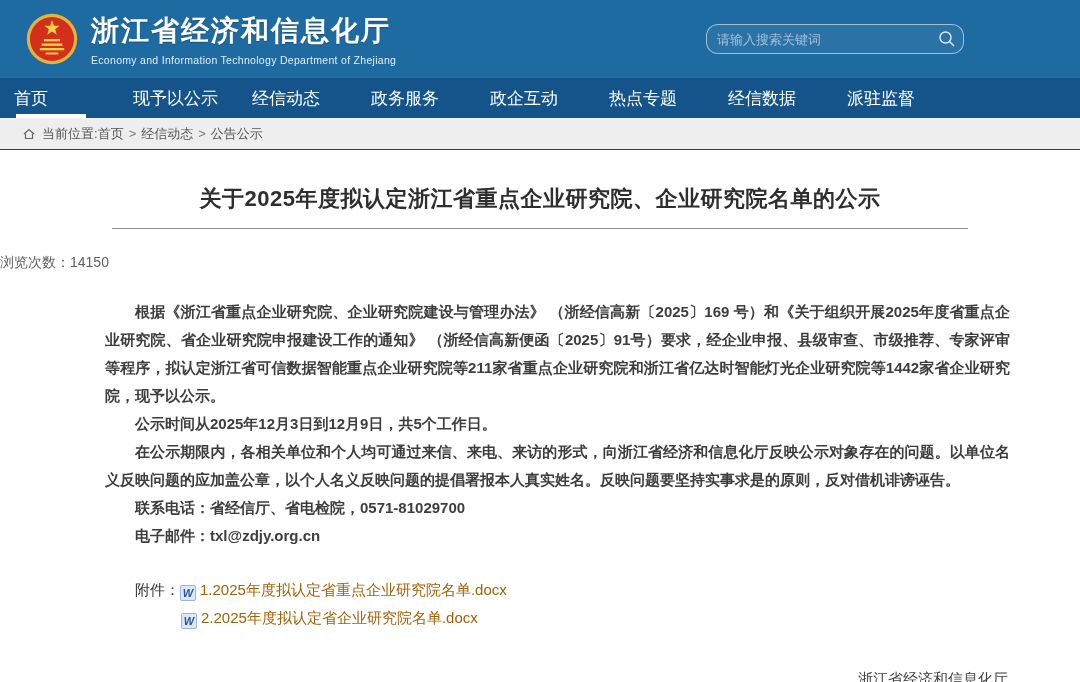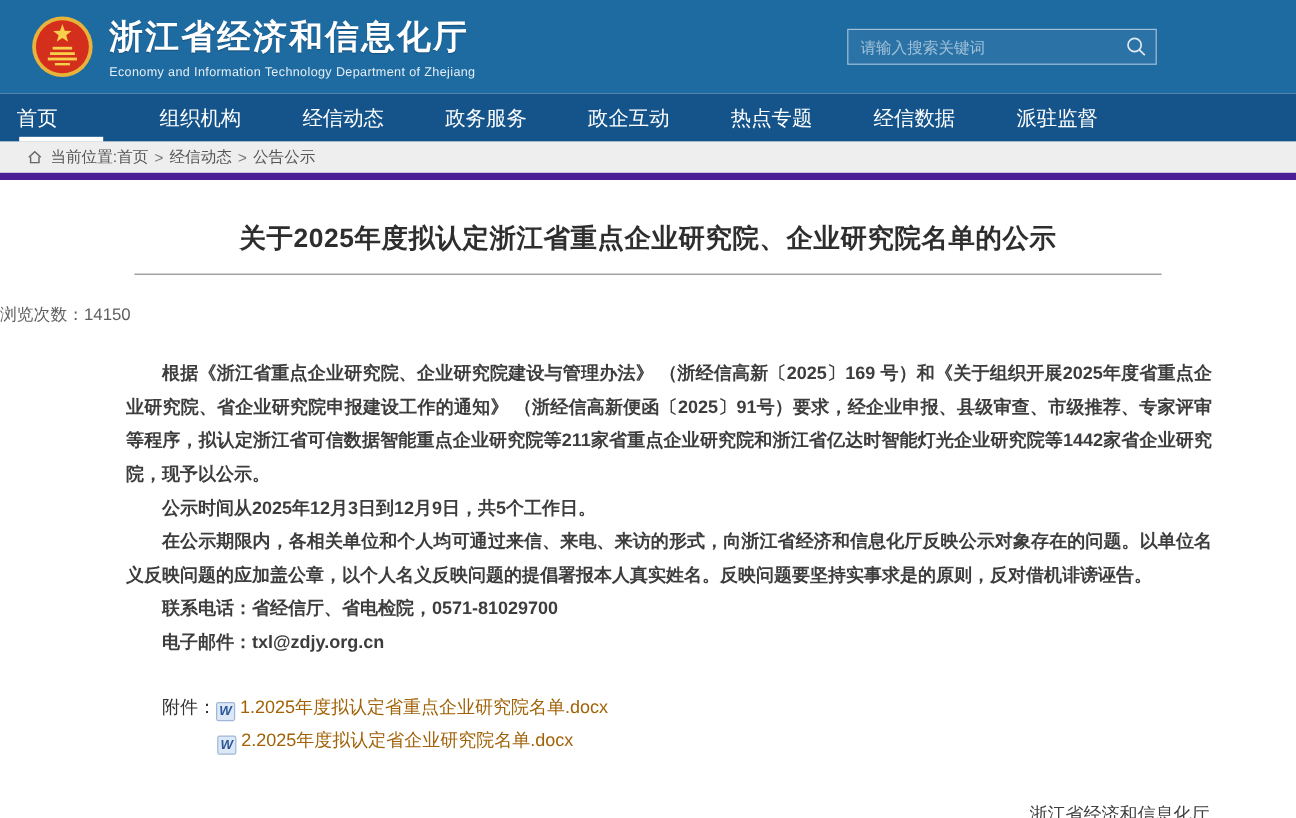--- a/index.html
+++ b/index.html
@@ -18,39 +18,39 @@
   .brand { display: flex; align-items: center; gap: 12px; cursor: pointer; }
   .emblem { width: 54px; height: 54px; display: inline-flex; }
   .site-title {
     font-size: 28px; font-weight: bold; color: #ffffff; letter-spacing: 2px;
     text-shadow: 0 1px 1px rgba(0,0,0,0.25);
   }
   .site-subtitle { font-size: 10.5px; color: rgba(255,255,255,0.88); margin-top: 4px; letter-spacing: 0.3px; }
   .search { position: relative; width: 258px; }
   .search-input {
     width: 258px; height: 30px; background: rgba(255,255,255,0.06);
-    border: 1px solid rgba(255,255,255,0.55); border-radius: 0;
+    border: 1px solid rgba(255,255,255,0.55); border-radius: 12px;
     color: #ffffff; font-size: 13px; padding: 0 34px 0 10px; outline: none;
     font-family: "Liberation Sans", "DejaVu Sans", sans-serif;
   }
   .search-input::placeholder { color: rgba(255,255,255,0.55); }
   .search-icon { position: absolute; right: 8px; top: 6px; width: 18px; height: 18px; cursor: pointer; }
   
   .main-nav { height: 40px; background: #14548a; display: flex; padding-left: 14px; }
   .nav-item {
     position: relative; width: 119px; display: flex; align-items: center;
     color: #ffffff; font-size: 17px; cursor: pointer; text-decoration: none;
   }
   .nav-item.active::after {
     content: ""; position: absolute; left: 2px; bottom: 0;
     width: 70px; height: 4px; background: #ffffff;
   }
   
   .breadcrumb-bar {
-    height: 32px; background: #eeeeee; border-bottom: 6px solid #4c1d95;
+    height: 32px; background: #eeeeee; border-bottom: 1px solid #4c1d95;
     display: flex; align-items: center; padding-left: 22px;
     font-size: 13px; color: #555555;
   }
   .home-icon { width: 14px; height: 14px; margin-right: 6px; display: inline-flex; }
   .breadcrumb-bar a { color: #555555; text-decoration: none; cursor: pointer; }
   .crumb-sep { margin: 0 5px; color: #777777; }
   
   .article { background: #ffffff; }
   .article h1 {
     margin-top: 34px; text-align: center;
@@ -104,21 +104,21 @@
         <svg viewBox="0 0 18 18" width="18" height="18">
           <circle cx="7.5" cy="7.5" r="5.5" fill="none" stroke="#ffffff" stroke-width="1.4" opacity="0.85"></circle>
           <line x1="11.7" y1="11.7" x2="16" y2="16" stroke="#ffffff" stroke-width="1.4" opacity="0.85"></line>
         </svg>
       </span>
     </div>
   </header>
 
   <nav class="main-nav">
     <a class="nav-item active">首页</a>
-    <a class="nav-item">组织机构</a>
+    <a class="nav-item">现予以公示</a>
     <a class="nav-item">经信动态</a>
     <a class="nav-item">政务服务</a>
     <a class="nav-item">政企互动</a>
     <a class="nav-item">热点专题</a>
     <a class="nav-item">经信数据</a>
     <a class="nav-item">派驻监督</a>
   </nav>
 
   <div class="breadcrumb-bar">
     <span class="home-icon">

